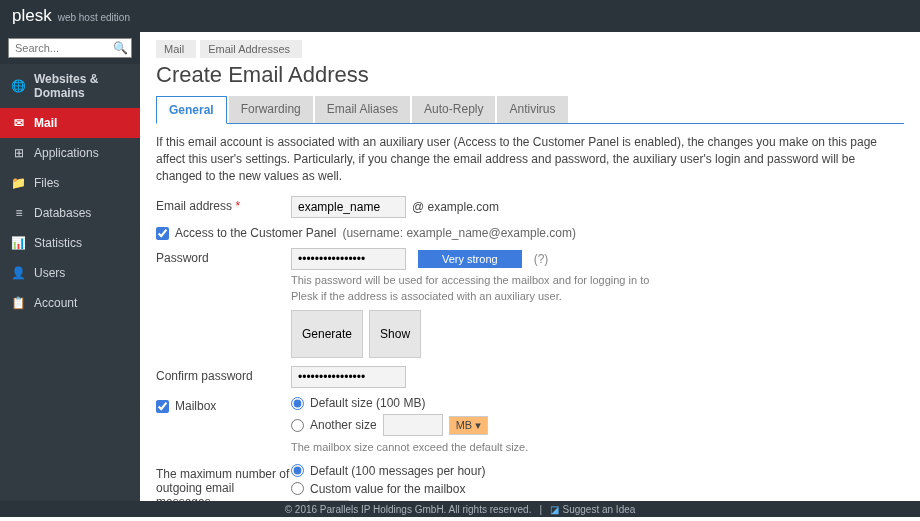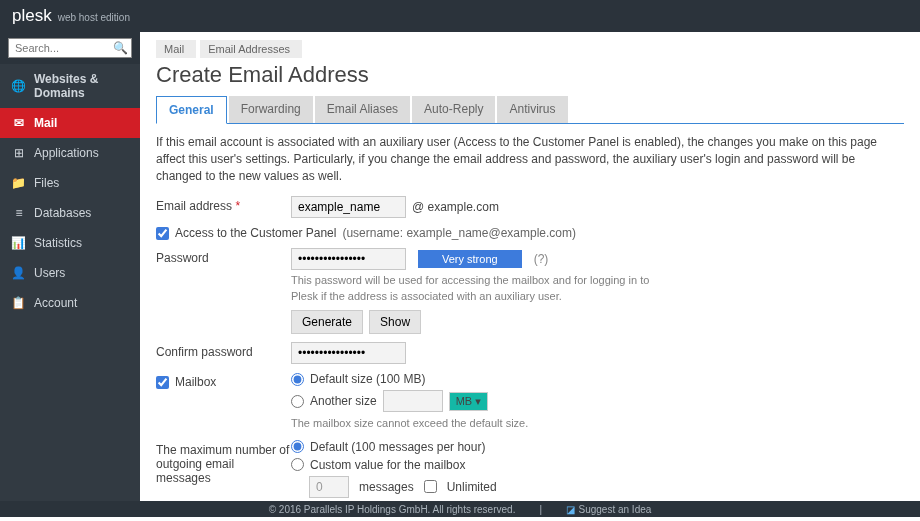--- a/index.html
+++ b/index.html
@@ -39,31 +39,31 @@
 .form-row { display:flex; margin-bottom:8px; align-items:flex-start; }
 .form-label { width:135px; font-size:12px; color:#444; padding-top:3px; }
 .req { color:#d21e26; }
 .form-field { flex:1; font-size:12px; }
 .form-field input[type=text], .form-field input[type=password], .form-field textarea { border:1px solid #c7c7c7; background:#f3f3f3; padding:3px 6px; font-size:12px; }
 .field-inline { display:flex; align-items:center; gap:6px; }
 .domain-at { color:#444; }
 .hint { color:#808080; font-size:11px; margin-top:3px; line-height:1.4; }
 .strength { display:inline-block; background:#3d7bdc; color:#fff; font-size:11px; padding:3px 24px; margin-left:6px; }
 .qmark { color:#888; margin-left:6px; }
-.btn-small { background:#e6e6e6; border:1px solid #ccc; padding:4px 10px; font-size:12px; cursor:pointer; }
+.btn-small { background:#e6e6e6; border:1px solid #ccc; padding:16px 10px; font-size:12px; cursor:pointer; }
 .btn-row { display:flex; gap:6px; margin-top:6px; }
 
 .chk-line { display:flex; align-items:center; gap:6px; }
 .chk-line input[type=checkbox]{ accent-color:#3d7bdc; }
 .radio-line { display:flex; align-items:center; gap:6px; margin-bottom:4px; }
 .radio-line input[type=radio]{ accent-color:#3d7bdc; }
 .size-input { width:60px; }
-.unit-sel { border:1px solid #ccc; background:#14b8a6; padding:2px 6px; font-size:11px; }
-
-.footer { height:16px; background:#2b333b; color:#aab3bb; font-size:10px; display:flex; align-items:center; justify-content:center; gap:24px; }
+.unit-sel { border:1px solid #ccc; background:#fdba74; padding:2px 6px; font-size:11px; }
+
+.footer { height:16px; background:#2b333b; color:#aab3bb; font-size:10px; display:flex; align-items:center; justify-content:center; gap:8px; }
 .footer a { color:#aab3bb; text-decoration:none; }
 .idea-icon { color:#5fb3f0; margin-right:3px; }
 </style>
 </head>
 <body>
 
 <div class="topbar">
   <div class="logo">
     <span>plesk</span>
     <span class="edition">web host edition</span>

